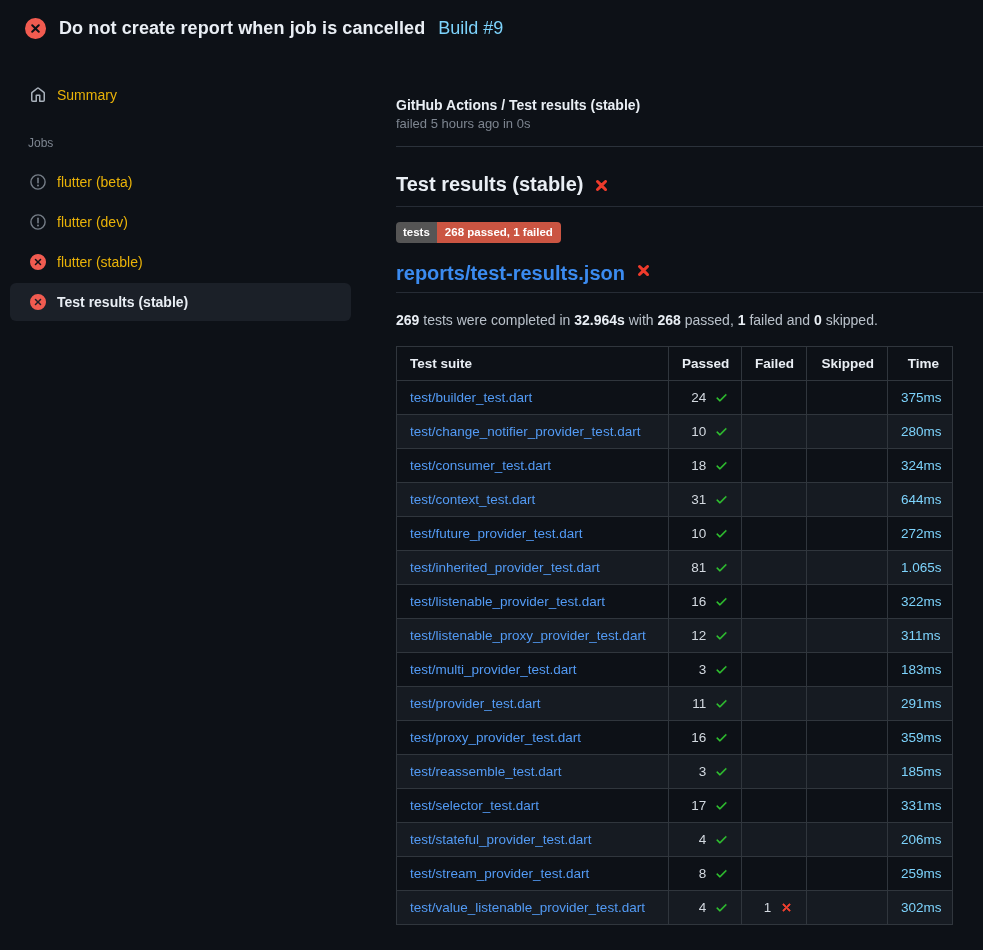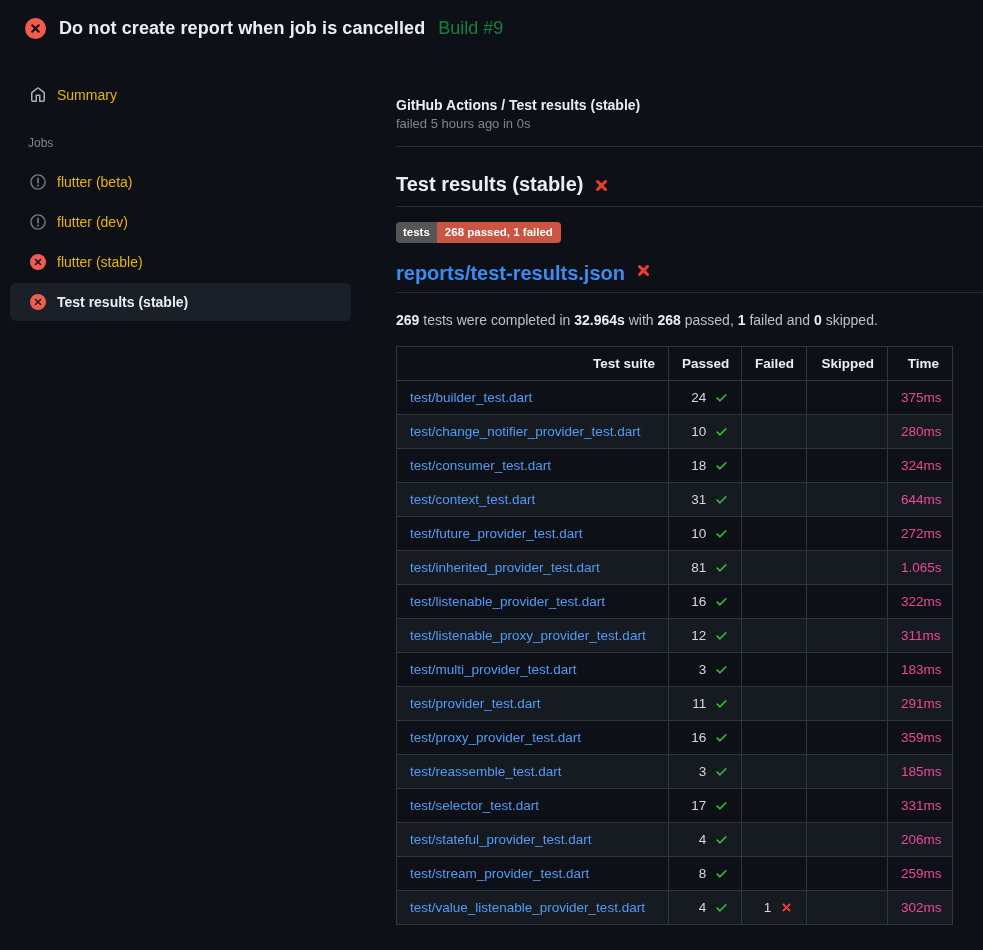--- a/index.html
+++ b/index.html
@@ -7,21 +7,21 @@
   body {
     background:#0d1117;
     font-family:"Liberation Sans", sans-serif;
     color:#c9d1d9;
     -webkit-font-smoothing:antialiased;
   }
   
   .app-header { display:flex; align-items:center; gap:13px; padding:17px 0 0 25px; height:40px; }
   .app-header .st-icon { width:21px; height:21px; flex:0 0 auto; }
   .run-title { font-size:18px; font-weight:700; color:#e9eef4; letter-spacing:.1px;text-align:right; }
-  .run-build { font-size:18px; font-weight:400; color:#15803d;text-align:right; }
+  .run-build { font-size:18px; font-weight:400; color:#7dd3fc;text-align:right; }
 
   
   .layout { display:flex; align-items:flex-start; }
   .sidebar { width:396px; flex:0 0 396px; padding:36px 45px 0 10px; }
   .side-item {
     display:flex; align-items:center; height:38px;
     padding:0 12px 0 20px; border-radius:6px;
     font-size:14px; color:#eab308; cursor:pointer;
   }
   .side-item .icn { width:16px; height:16px; margin-right:11px; flex:0 0 auto; display:inline-flex; }
@@ -59,27 +59,27 @@
 
   
   table.results {
     margin-top:17px; border-collapse:collapse; table-layout:fixed; width:556px;
     font-size:13.5px;
   }
   .results th, .results td {
     border:1px solid #30363d; padding:7px 13px; line-height:19px;
     white-space:nowrap; overflow:hidden;
   }
-  .results th { font-weight:700; color:#e9eef4; text-align:right; }
+  .results th { font-weight:700; color:#e9eef4; text-align:left; }
   .results th.num, .results td.num { text-align:right; }
   .results tr:nth-child(even) td { background:#161b22; }
   .suite-link { color:#539bf5; text-decoration:none; cursor:pointer; }
   .cell-num { color:#d3d9e0; }
   .mini-ic { width:13px; height:13px; vertical-align:-2px; margin-left:5px; }
-  .c-time { color:#ec4899; }
+  .c-time { color:#7dd3fc; }
 </style>
 </head>
 <body>
 
 <div class="app-header">
   <svg class="st-icon" viewBox="0 0 16 16" width="21" height="21">
     <path fill="#f15b50" d="M2.343 13.657A8 8 0 1 1 13.658 2.343 8 8 0 0 1 2.343 13.657ZM6.03 4.97a.751.751 0 0 0-1.042.018.751.751 0 0 0-.018 1.042L6.94 8 4.97 9.97a.749.749 0 0 0 .326 1.275.749.749 0 0 0 .734-.215L8 9.06l1.97 1.97a.749.749 0 0 0 1.275-.326.749.749 0 0 0-.215-.734L9.06 8l1.97-1.97a.749.749 0 0 0-.326-1.275.749.749 0 0 0-.734.215L8 6.94Z"></path>
   </svg>
   <span class="run-title">Do not create report when job is cancelled</span>
   <span class="run-build">Build #9</span>

